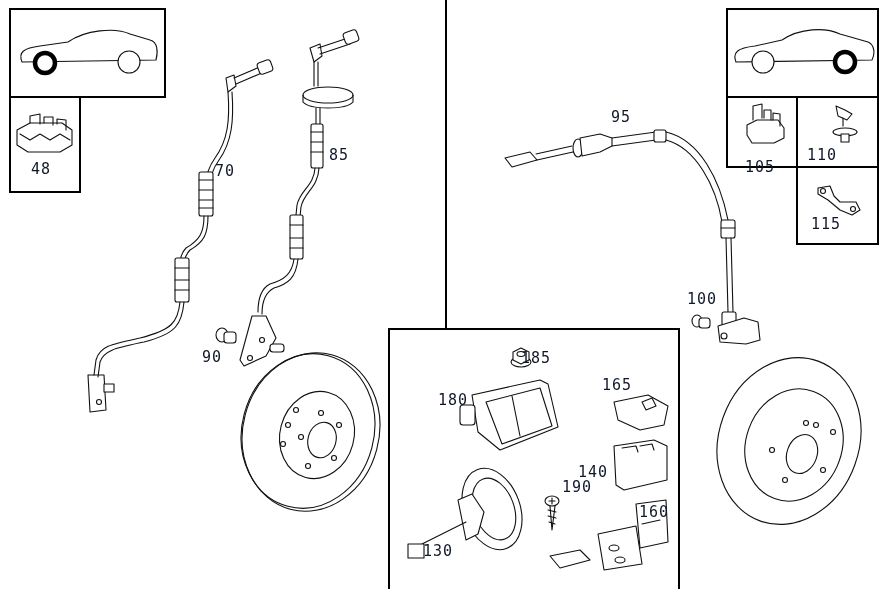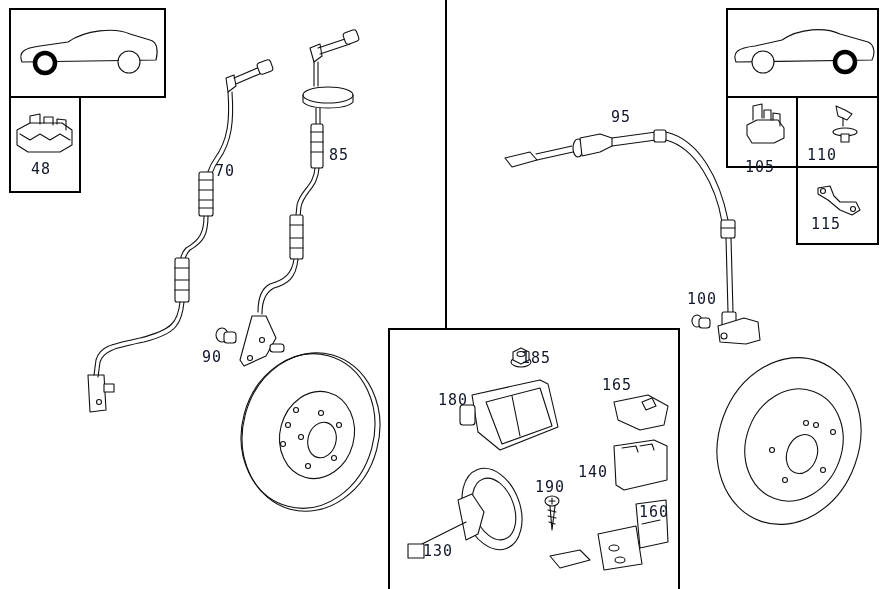--- a/index.html
+++ b/index.html
@@ -204,13 +204,13 @@
 <span class="lbl" style="left:687px;top:276px;margin-top:16px;">100</span>
 <span class="lbl" style="left:745px;top:148px;margin-top:12px;">105</span>
 <span class="lbl" style="left:807px;top:148px;">110</span>
 <span class="lbl" style="left:811px;top:217px;">115</span>
 <span class="lbl" style="left:423px;top:544px;">130</span>
 <span class="lbl" style="left:578px;top:465px;">140</span>
 <span class="lbl" style="left:438px;top:393px;">180</span>
 <span class="lbl" style="left:600px;top:505px;margin-left:39px;">160</span>
 <span class="lbl" style="left:602px;top:378px;">165</span>
 <span class="lbl" style="left:476px;top:351px;margin-left:45px;">185</span>
-<span class="lbl" style="left:535px;top:480px;">190</span>
+<span class="lbl" style="left:562px;top:480px;">190</span>
 
 </body></html>

